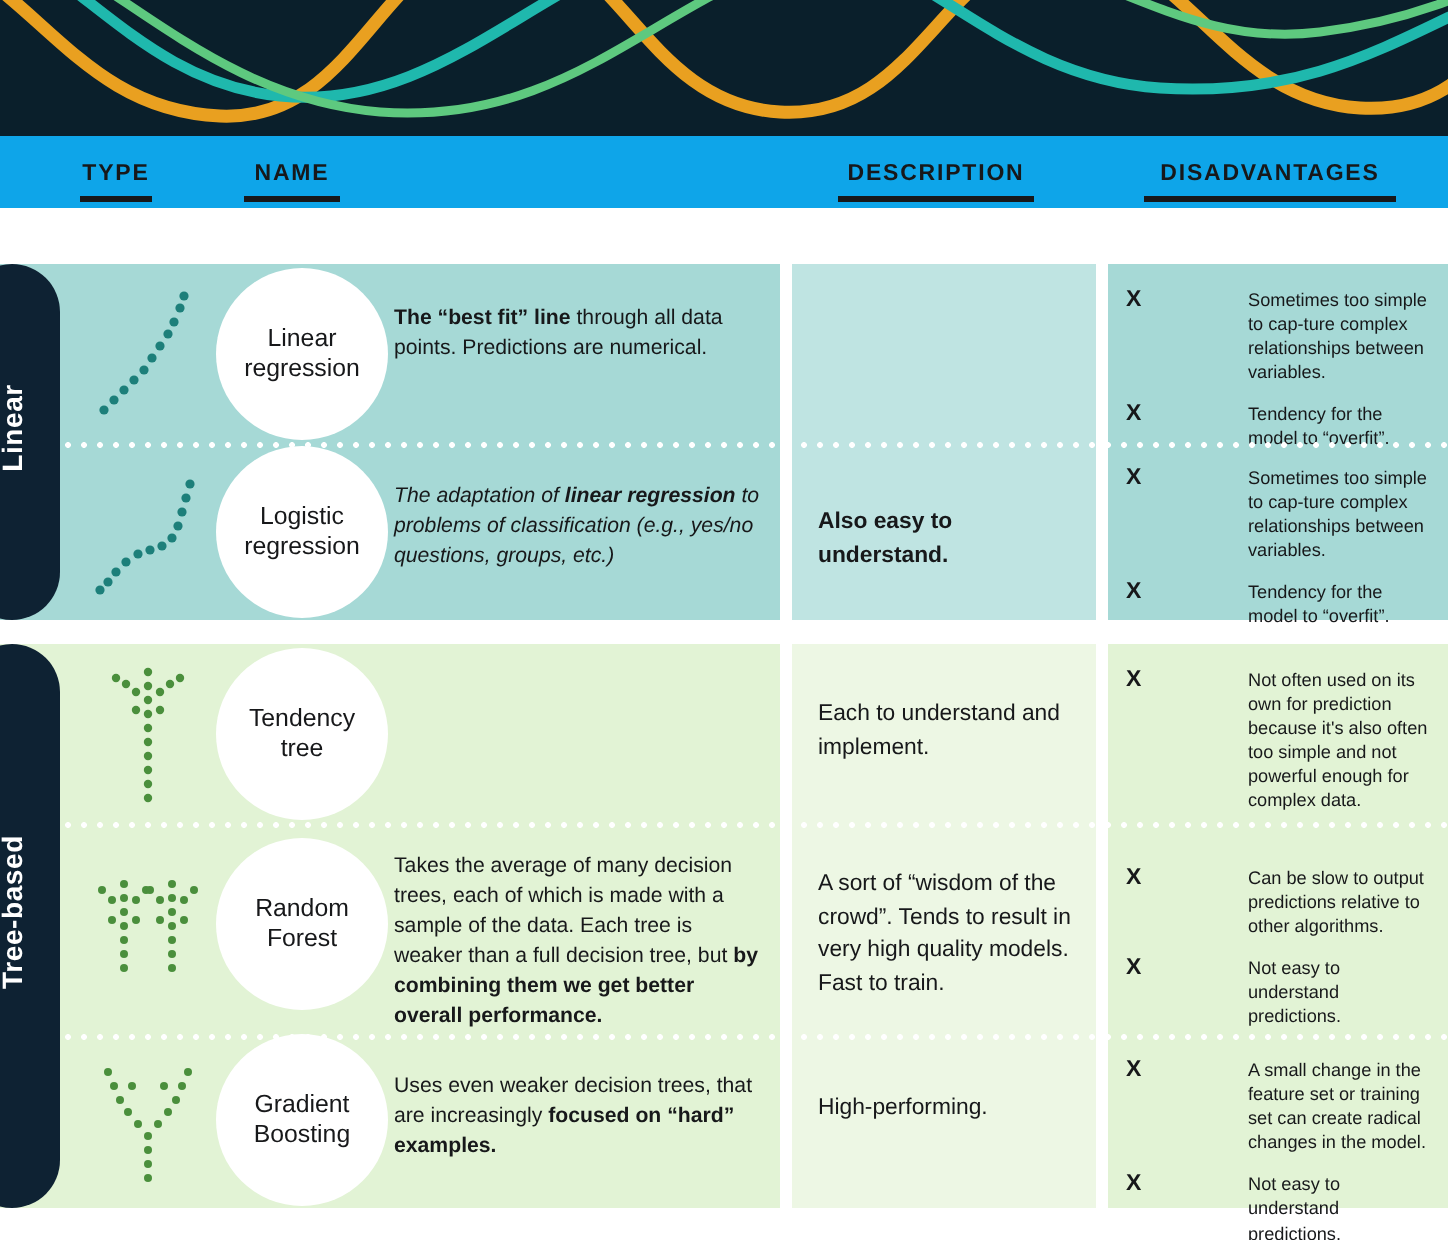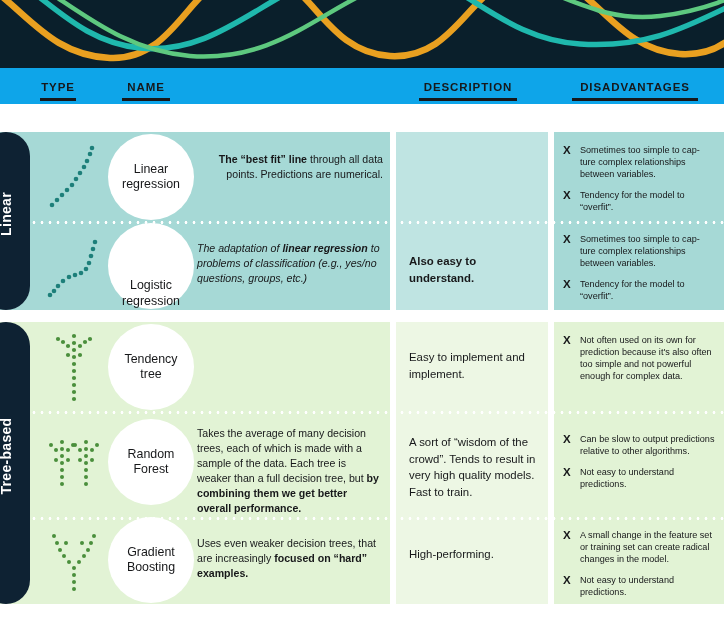--- a/index.html
+++ b/index.html
@@ -143,21 +143,21 @@
   .dis-item { display: flex; margin-bottom: 9px; }
   .dis-item:last-child { margin-bottom: 0; }
   .dis-x {
     font-weight: bold;
     font-size: 11.5px;
     line-height: 1.1;
     margin-right: 8px;
     flex: 0 0 9px;
     color: #17181a;
   }
-  .dis-text { flex: 1 1 auto; }
+  .dis-text { flex: 1 1 auto; margin-left: 44px; }
 </style>
 </head>
 <body>
 
 <div class="banner">
   <svg width="724" height="80" viewBox="0 0 724 80">
     <path d="M -40,-30 C 20,-5 40,55 110,58 C 180,61 190,-28 250,-30 C 310,-32 320,52 390,56 C 460,60 470,-22 530,-26 C 590,-30 610,50 680,54 C 730,57 745,20 760,5" fill="none" stroke="#e9a020" stroke-width="6.5" stroke-linecap="round"></path>
     <path d="M -40,-40 C 30,-36 60,40 140,48 C 230,57 280,-30 370,-34 C 455,-38 490,38 580,44 C 660,49 700,18 760,-8" fill="none" stroke="#1fb8ad" stroke-width="5.5" stroke-linecap="round"></path>
     <path d="M -40,-44 C 40,-40 90,48 190,56 C 300,64 340,-22 440,-28 C 540,-34 580,26 660,16 C 710,10 740,-6 770,-20" fill="none" stroke="#5ec97f" stroke-width="4.5" stroke-linecap="round"></path>
   </svg>
@@ -210,21 +210,21 @@
           <circle cx="48" cy="7" r="2.3"></circle>
         </g>
       </svg>
     </div>
     <div class="name-circle" style="top:2px;">
       <div>
         <span>Linear</span><br>
         <span>regression</span>
       </div>
     </div>
-    <div class="cell cell-desc" style="top:20px;text-align:right;"><b>The “best fit” line</b> through all data points. Predictions are numerical.</div>
+    <div class="cell cell-desc" style="top:20px;"><b>The “best fit” line</b> through all data points. Predictions are numerical.</div>
     <div class="cell cell-dis" style="top:12px;">
         <div class="dis-item">
           <span class="dis-x">X</span>
           <span class="dis-text">Sometimes too simple to cap-ture complex relationships between variables.</span>
         </div>
         <div class="dis-item">
           <span class="dis-x">X</span>
           <span class="dis-text">Tendency for the model to “overfit”.</span>
         </div>
       </div>
@@ -244,21 +244,21 @@
             <circle cx="31" cy="45" r="2.3"></circle>
           <circle cx="37" cy="43" r="2.3"></circle>
             <circle cx="42" cy="39" r="2.3"></circle>
           <circle cx="45" cy="33" r="2.3"></circle>
             <circle cx="47" cy="26" r="2.3"></circle>
           <circle cx="49" cy="19" r="2.3"></circle>
             <circle cx="51" cy="12" r="2.3"></circle>
         </g>
       </svg>
     </div>
-    <div class="name-circle" style="top:2px;align-items:flex-end;">
+    <div class="name-circle" style="top:2px;">
       <div>
         <span>Logistic</span><br>
         <span>regression</span>
       </div>
     </div>
     <div class="cell cell-desc" style="top:20px;font-style:italic;">The adaptation of <b>linear regression</b> to problems of classification (e.g., yes/no questions, groups, etc.)</div>
     <div class="cell cell-adv" style="top:32px;font-weight:bold;">Also easy to understand.</div>
     <div class="cell cell-dis" style="top:12px;">
         <div class="dis-item">
           <span class="dis-x">X</span>
@@ -307,21 +307,21 @@
             <circle cx="36" cy="25" r="2.1"></circle>
         </g>
       </svg>
     </div>
     <div class="name-circle" style="top:2px;">
       <div>
         <span>Tendency</span><br>
         <span>tree</span>
       </div>
     </div>
-    <div class="cell cell-adv" style="top:27px;">Easy to implement and implement.</div>
+    <div class="cell cell-adv" style="top:27px;">Each to understand and implement.</div>
     <div class="cell cell-dis" style="top:12px;">
         <div class="dis-item">
           <span class="dis-x">X</span>
           <span class="dis-text">Not often used on its own for prediction because it's also often too simple  and not powerful enough for complex data.</span>
         </div>
       </div>
   </div>
 
   <div class="row-sep" style="top:89px;"></div>
 

